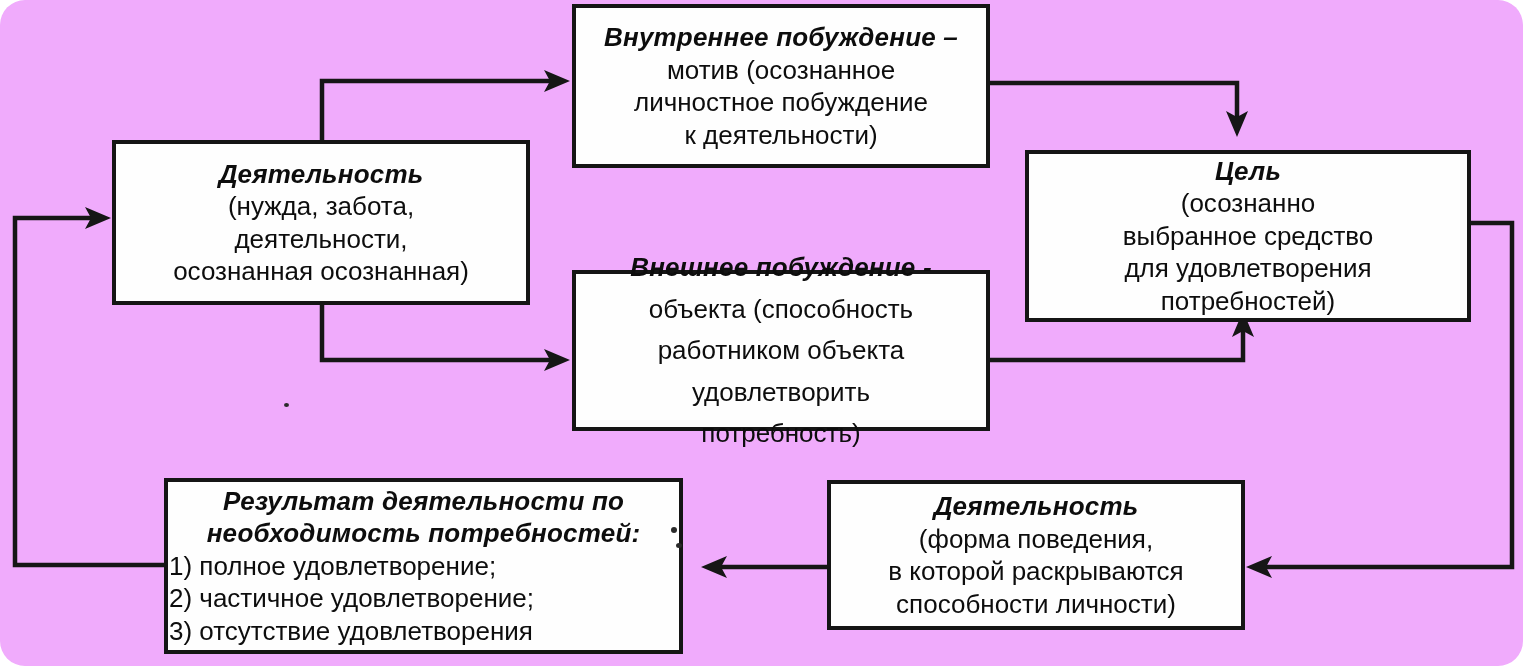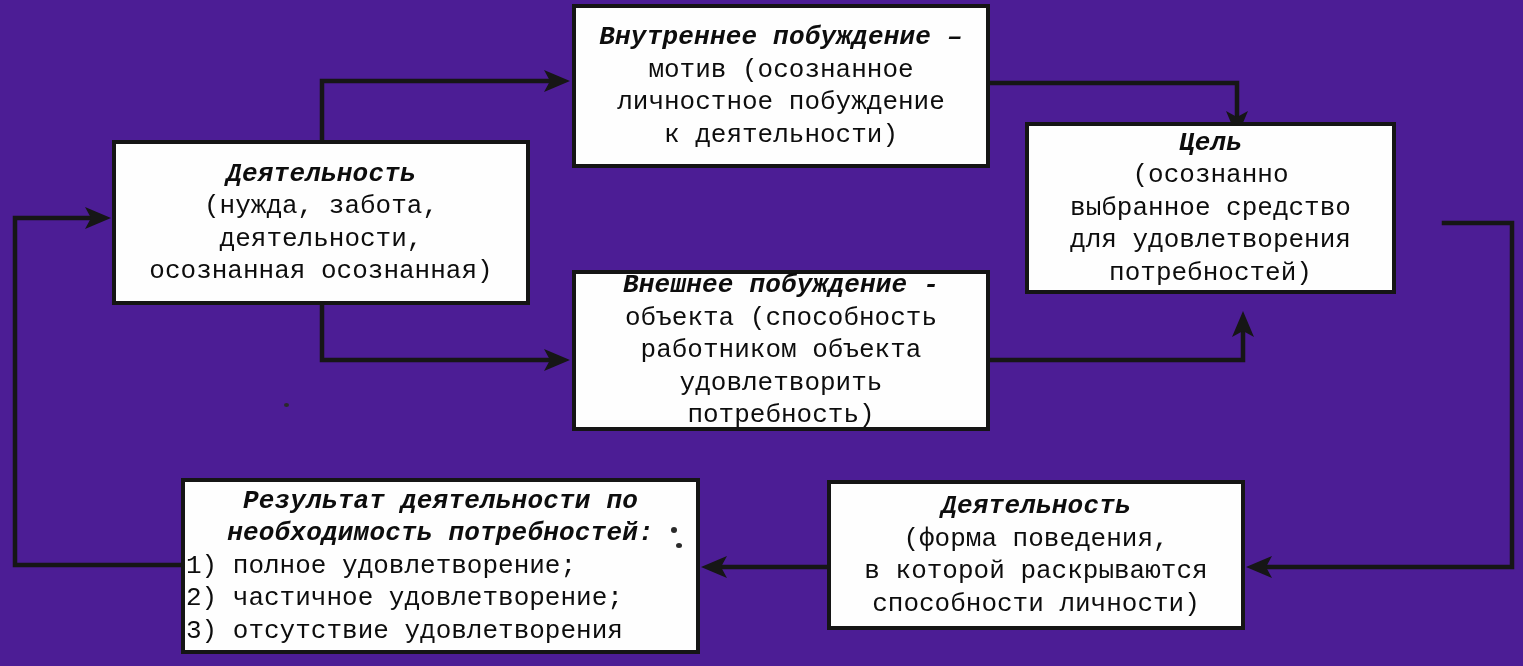--- a/index.html
+++ b/index.html
@@ -1,23 +1,24 @@
 <!DOCTYPE html>
 <html><head>
 <meta charset="utf-8">
 <style>
   html, body { margin: 0; padding: 0; background: #ffffff; }
   .stage {
     position: relative;
     width: 1523px;
     height: 666px;
-    background: #4c1d95;
-    font-family: Liberation Mono, monospace;
+    background: #f0abfc;
+    font-family: Liberation Sans, sans-serif;
     color: #0d0d0d;
     overflow: hidden;
+    border-radius: 25px;
   }
   .wires { position: absolute; left: 0; top: 0; width: 1523px; height: 666px; }
   .wires path { stroke: #161616; stroke-width: 4.5; fill: none; stroke-linecap: square; stroke-linejoin: miter; }
   .wires polygon { fill: #161616; stroke: none; }
   .box {
     position: absolute;
     border: 4px solid #151515;
     background: #fefefe;
     display: flex;
     flex-direction: column;
@@ -25,24 +26,24 @@
     align-items: center;
     text-align: center;
     font-size: 26px;
     line-height: 32.5px;
     box-sizing: border-box;
   }
   .box .title, .box .title-line { font-weight: 700; font-style: italic; white-space: nowrap; letter-spacing: 0.2px; }
   .box .line { white-space: nowrap; }
   .box-inner-motive  { left: 572px;  top: 4px;   width: 418px; height: 164px; }
   .box-need          { left: 112px;  top: 140px; width: 418px; height: 165px; }
-  .box-outer-motive  { left: 572px;  top: 270px; width: 418px; height: 161px; }
-  .box-goal          { left: 1025px; top: 122px; width: 371px; height: 172px; }
+  .box-outer-motive  { left: 572px;  top: 270px; width: 418px; height: 161px; gap: 9px; }
+  .box-goal          { left: 1025px; top: 150px; width: 446px; height: 172px; }
   .box-activity      { left: 827px;  top: 480px; width: 418px; height: 150px; }
-  .box-result        { left: 181px;  top: 478px; width: 519px; height: 176px; }
+  .box-result        { left: 164px;  top: 478px; width: 519px; height: 176px; }
   .box-result .items { align-self: flex-start; text-align: left; padding-left: 1px; }
   .box-result .items .line { white-space: nowrap; }
   .speck { position: absolute; background: #2a2a2a; border-radius: 50%; }
   .speck-a { left: 284px; top: 403px; width: 5px; height: 4px; }
   .speck-b { left: 671px; top: 527px; width: 6px; height: 6px; }
   .speck-c { left: 676px; top: 543px; width: 6px; height: 5px; }
 </style>
 </head>
 <body>
 

